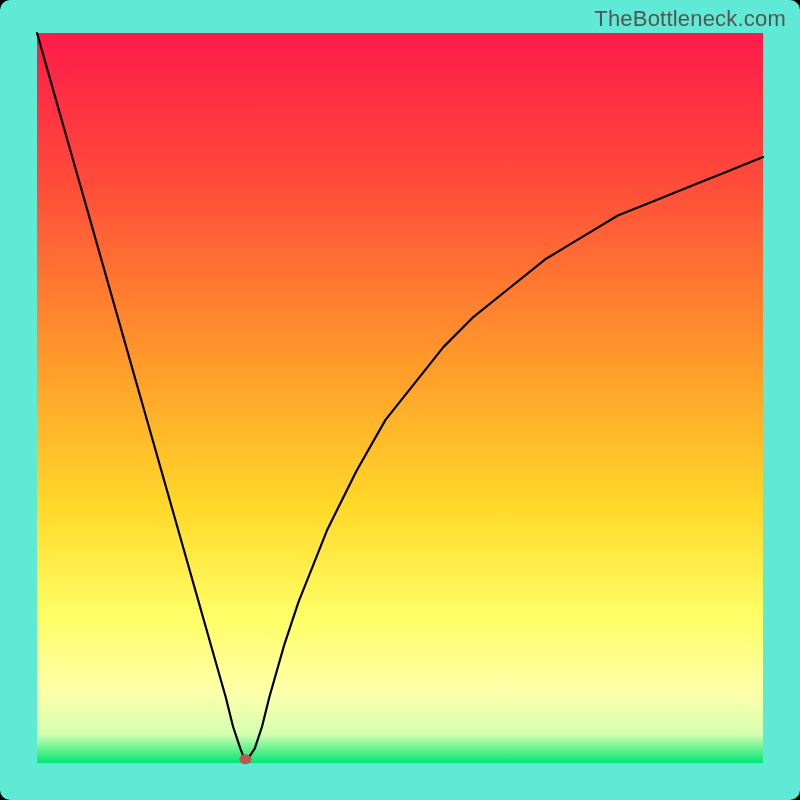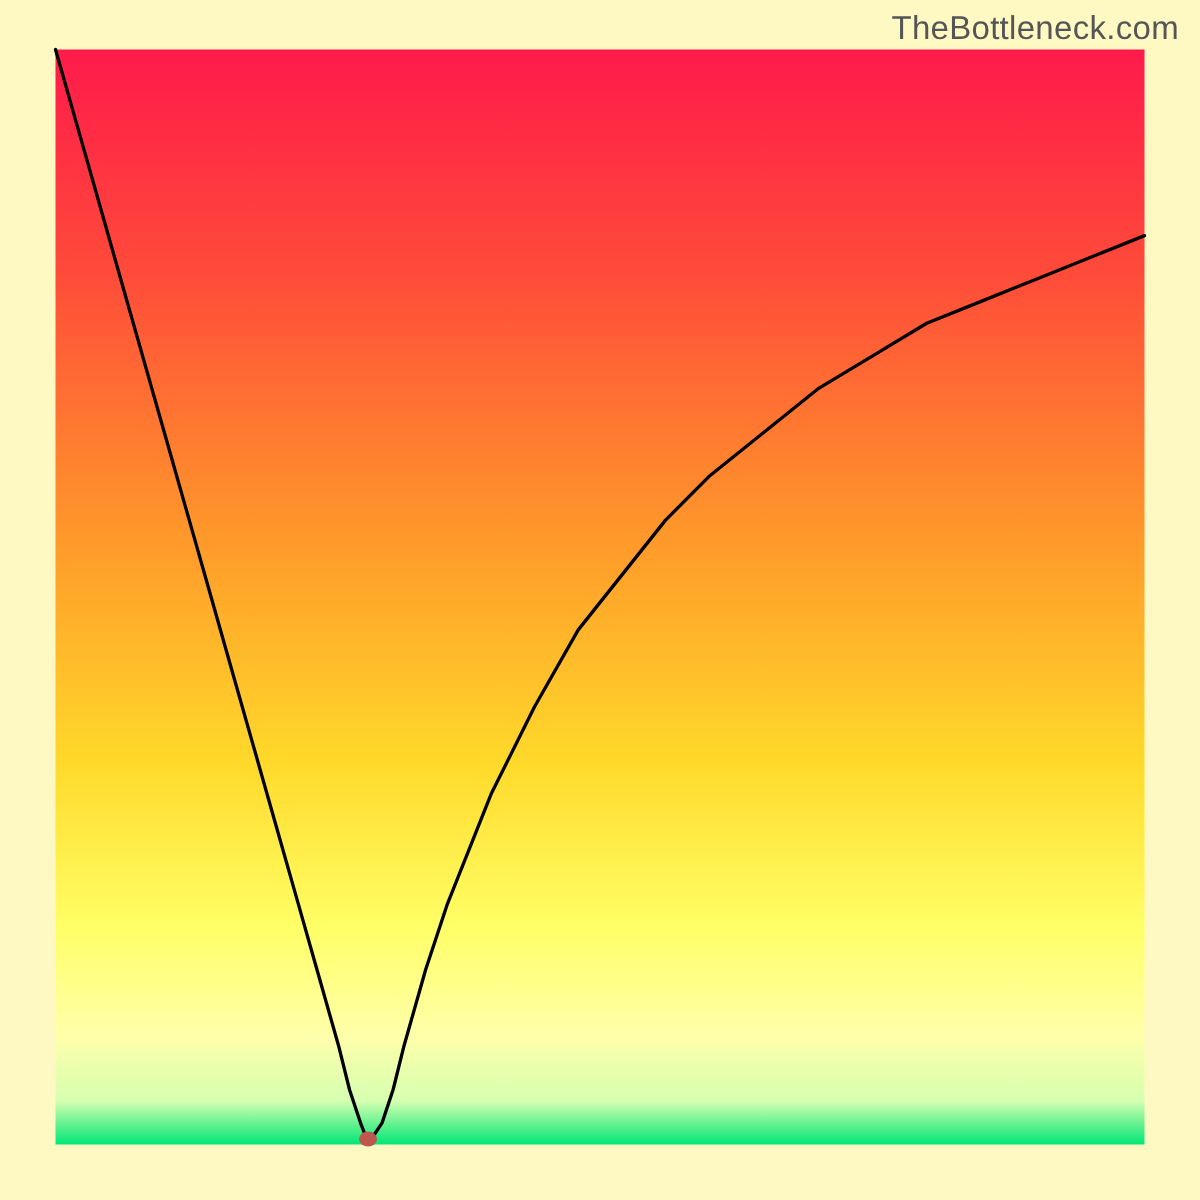--- a/index.html
+++ b/index.html
@@ -7,21 +7,22 @@
     padding: 0;
     width: 800px;
     height: 800px;
     background: #000;
     font-family: Arial, Helvetica, sans-serif;
   }
   .frame {
     position: relative;
     width: 800px;
     height: 800px;
-    background: #fef9c3;
+    background: #5eead4;
+    border-radius: 10px;
   }
   .watermark {
     position: absolute;
     top: 6px;
     right: 14px;
     color: #555;
     font-size: 22px;
     font-weight: 500;
     letter-spacing: 0.2px;
     user-select: none;

